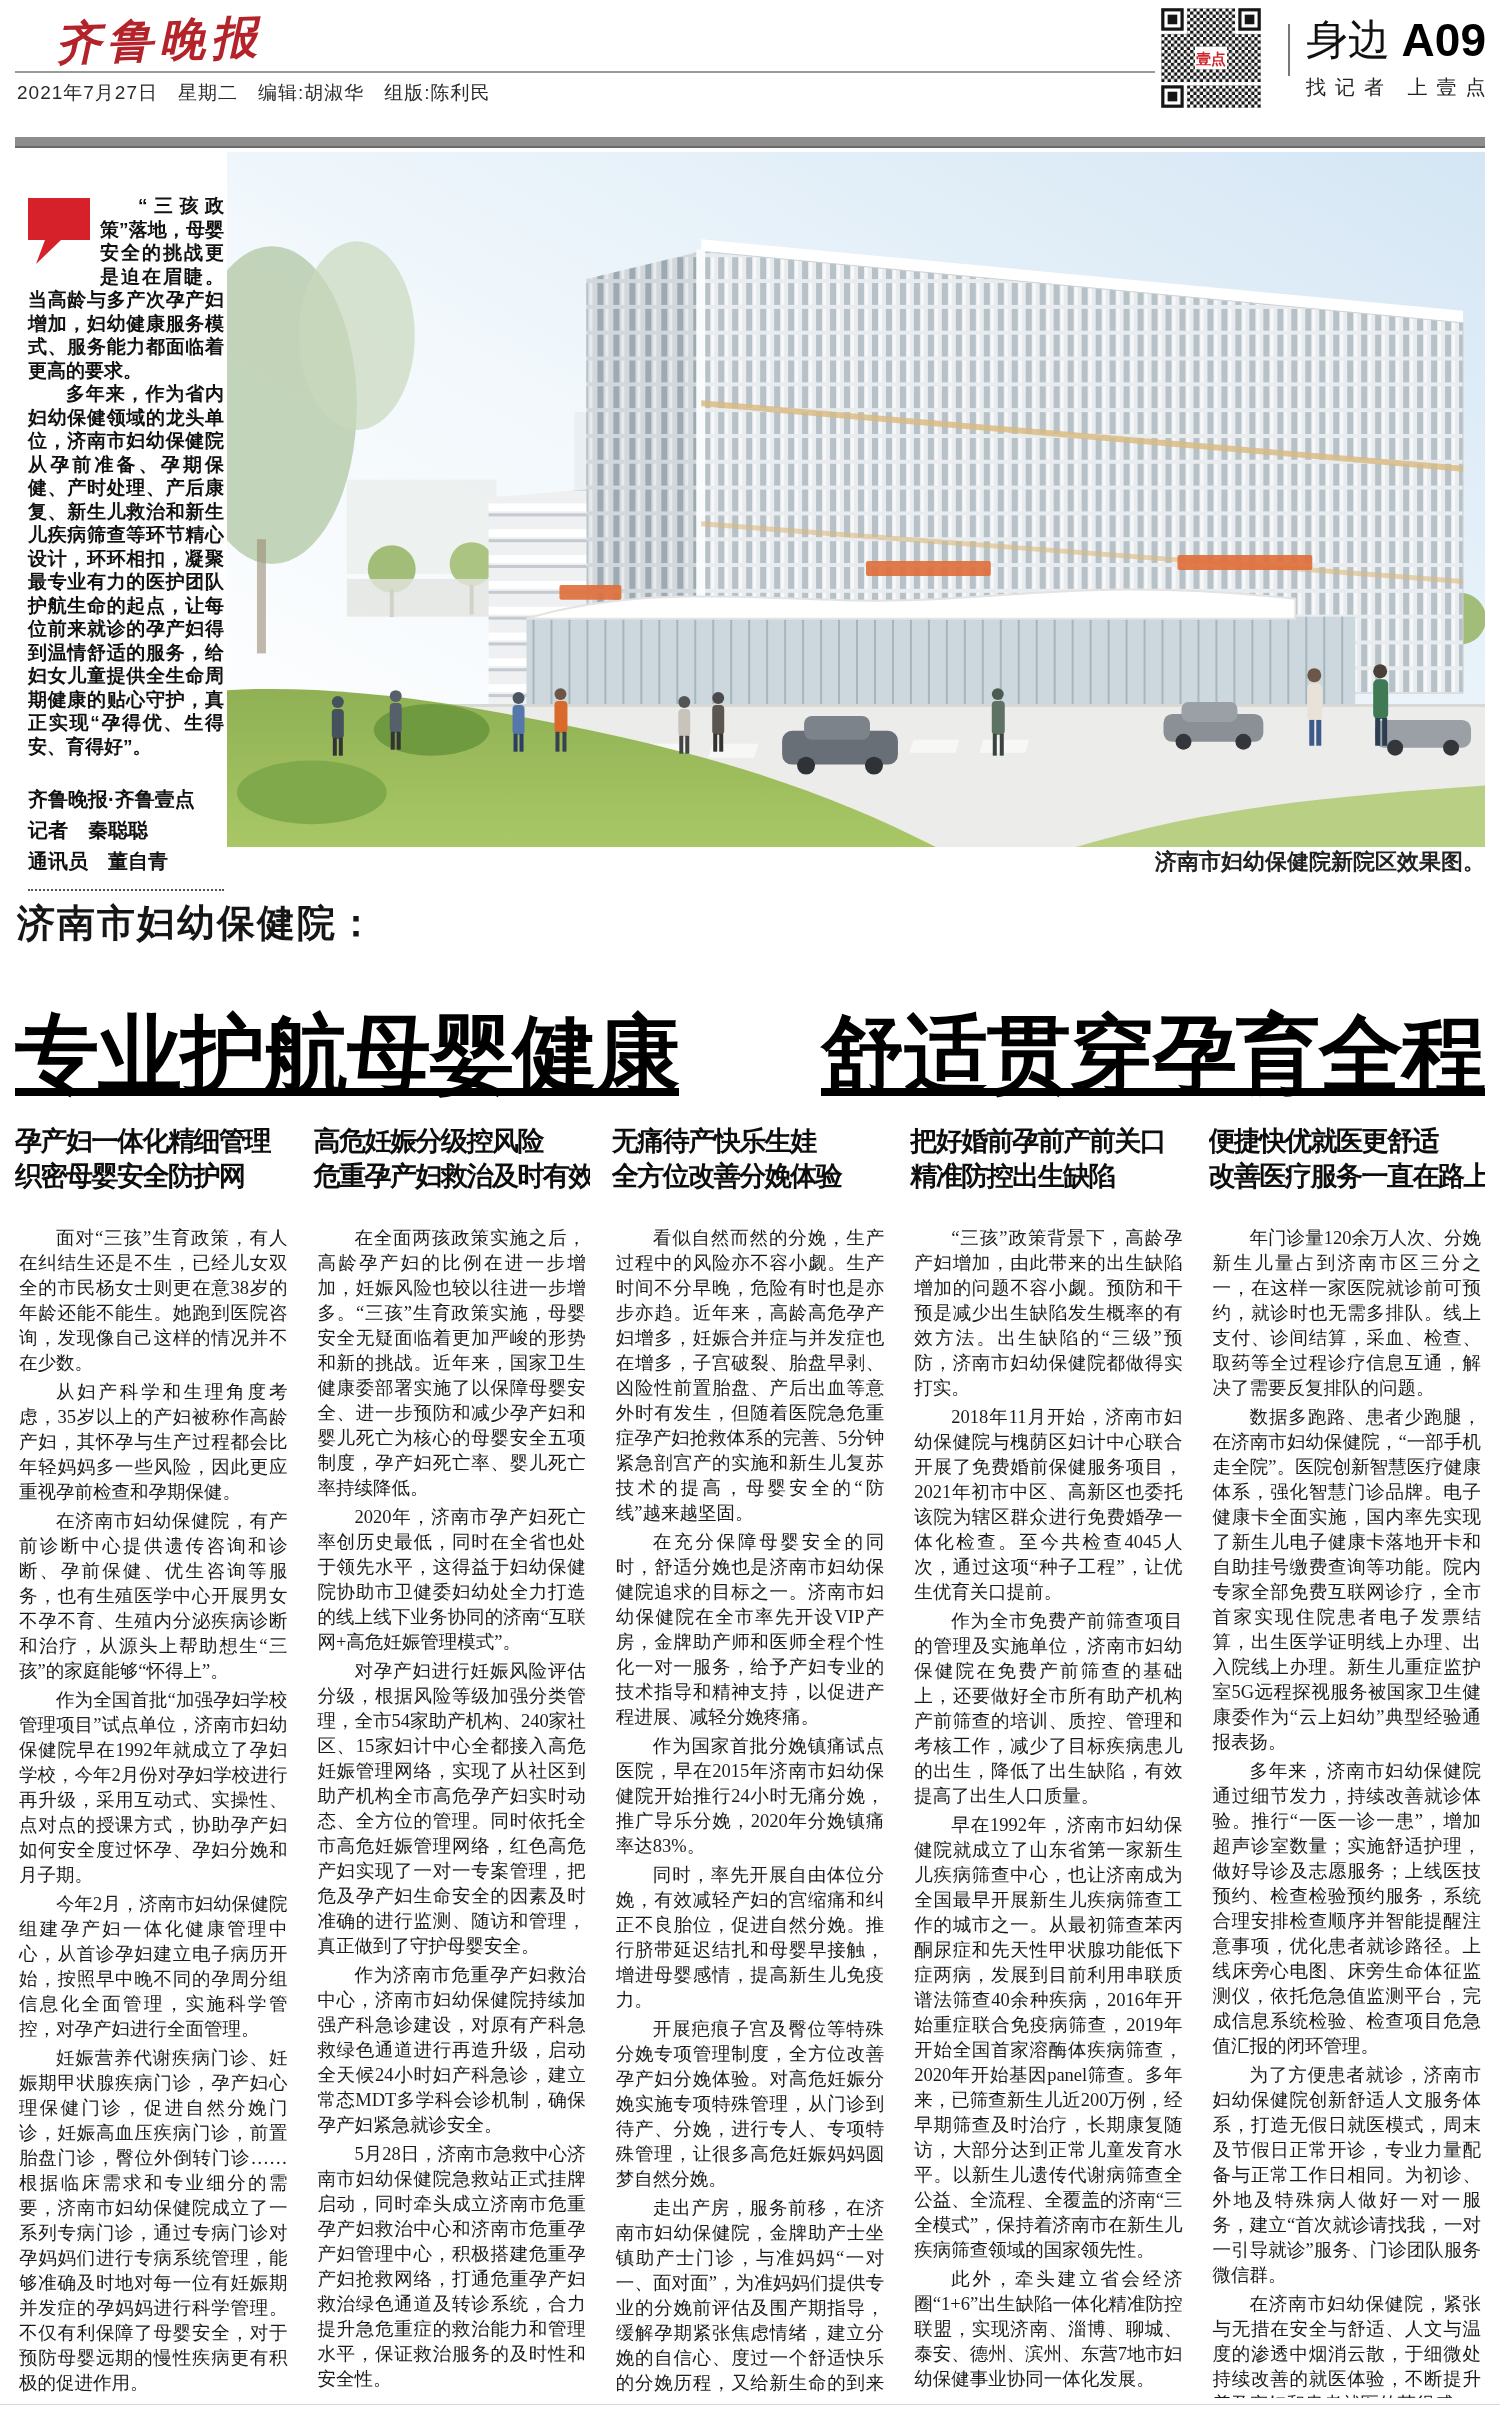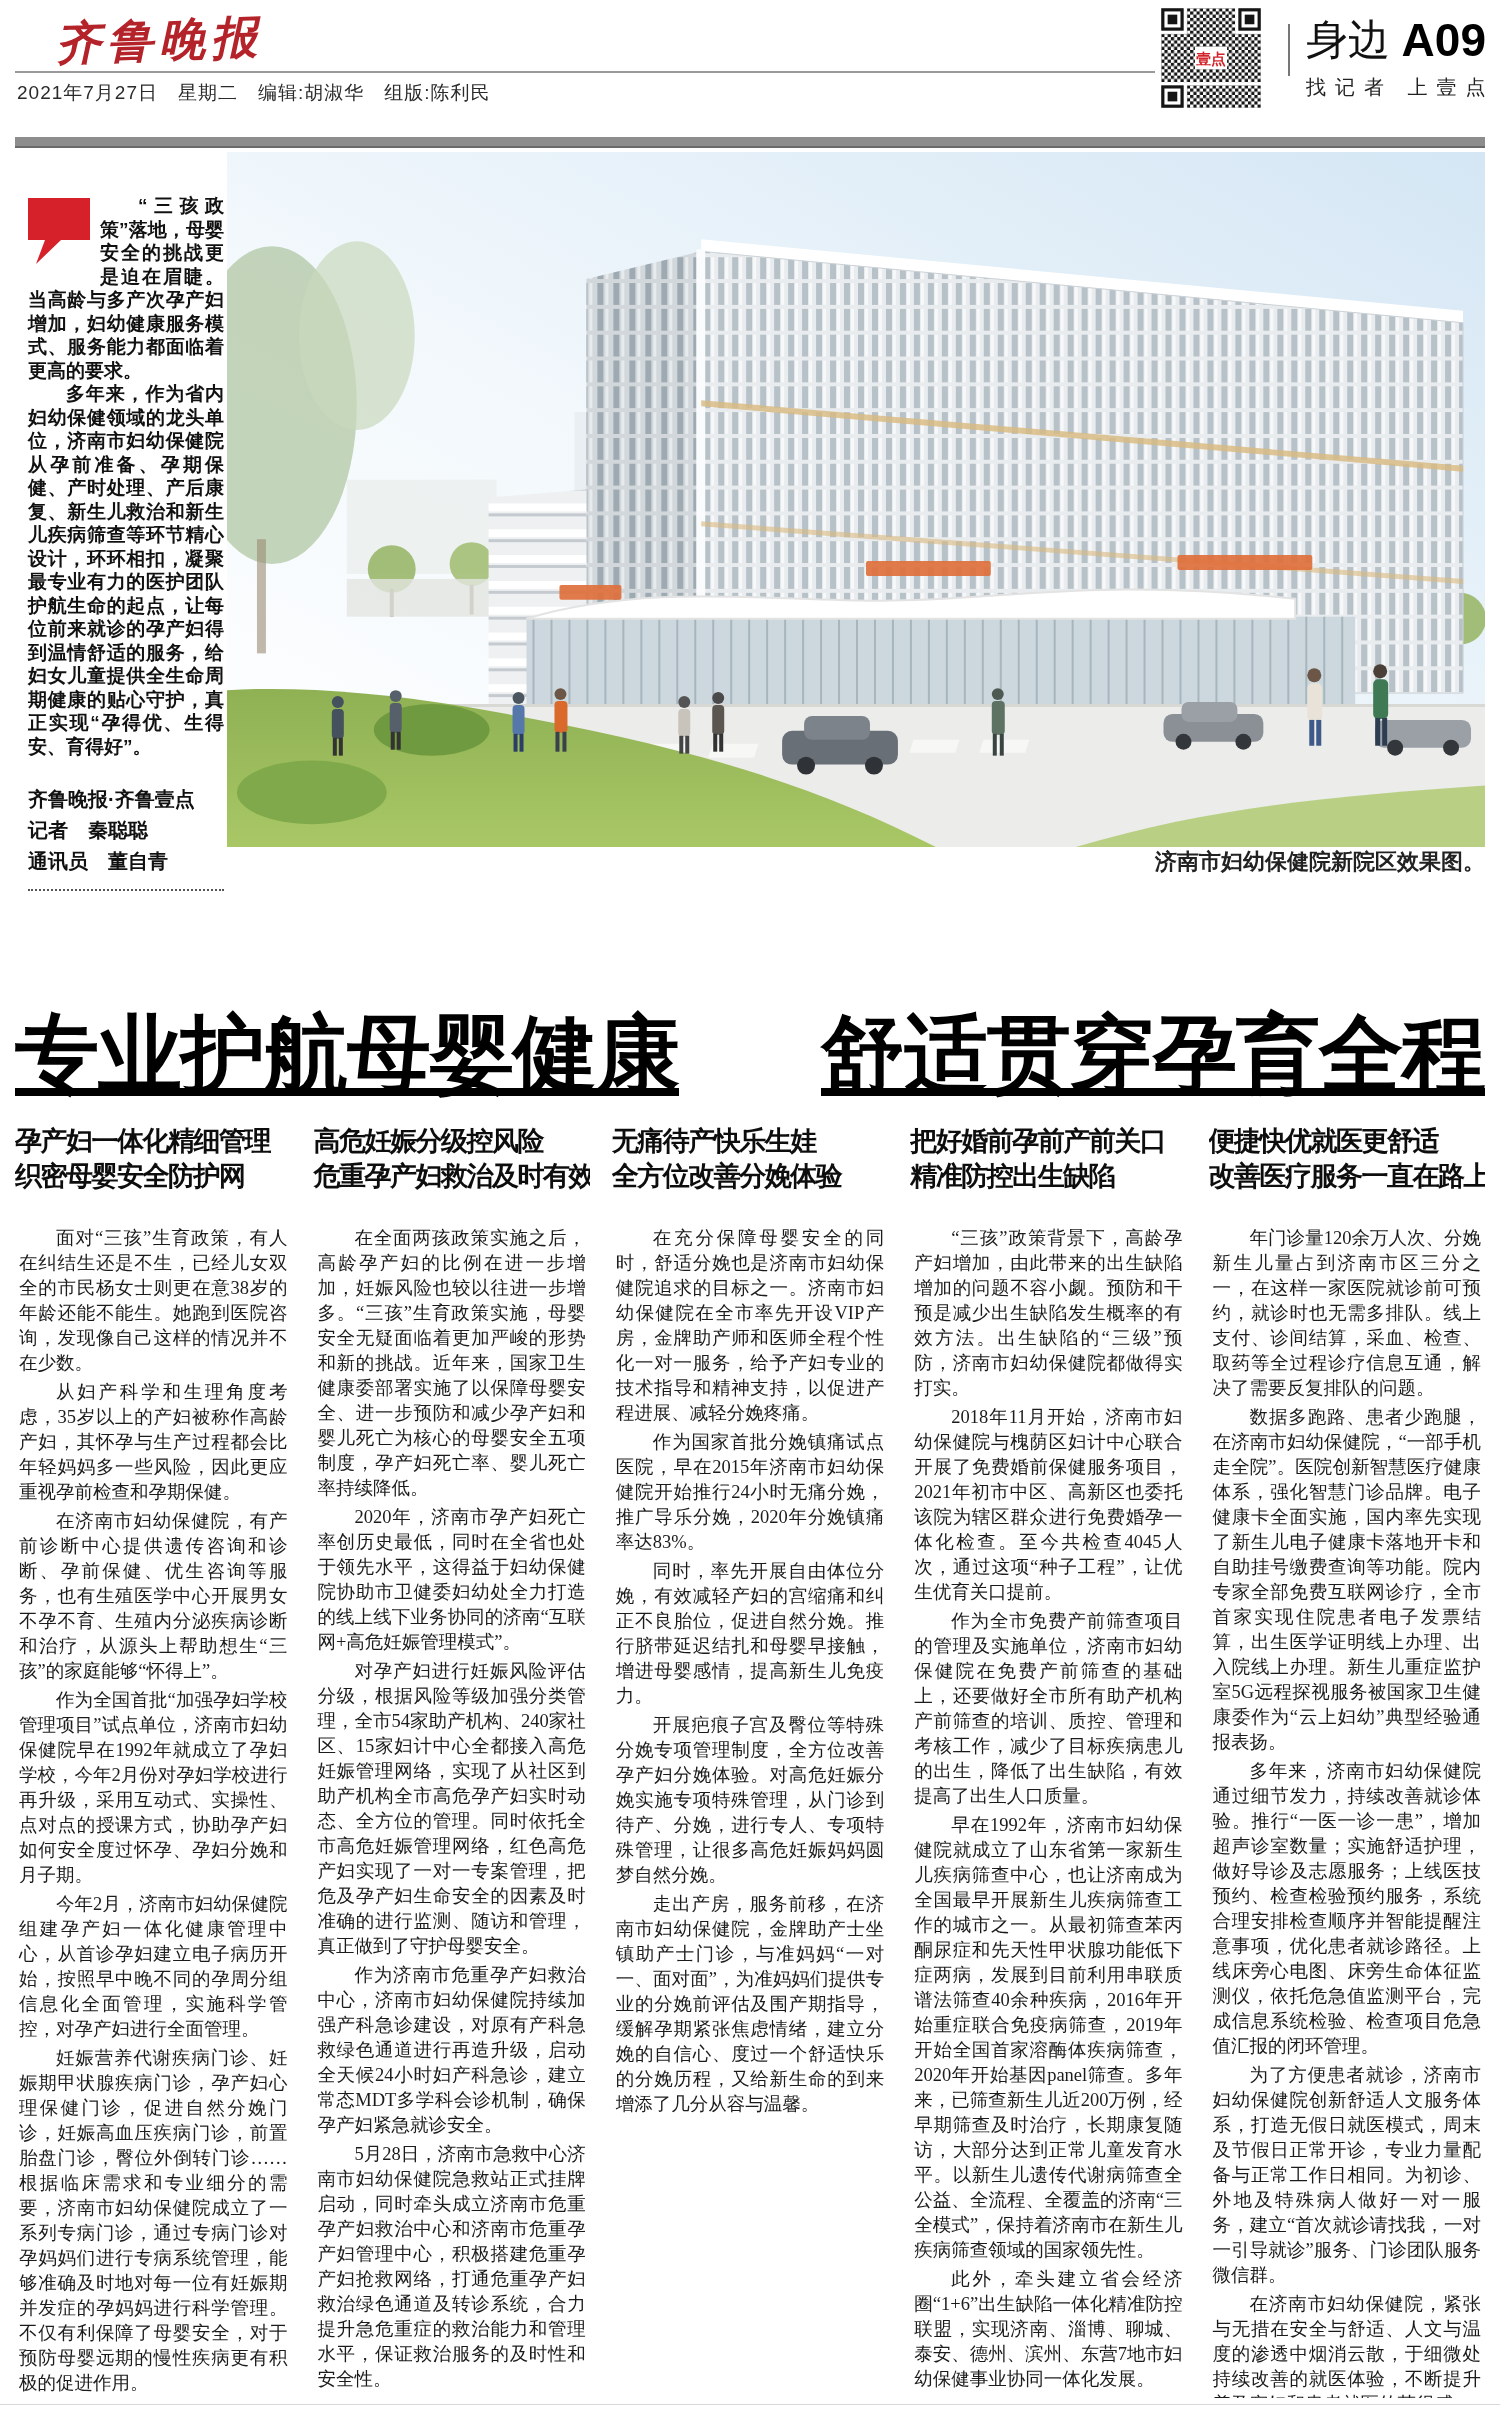--- a/index.html
+++ b/index.html
@@ -274,20 +274,21 @@
               <rect y="15" width="15" height="40" rx="5" fill="#3f7a55"></rect>
               <rect x="2" y="54" width="5" height="28" fill="#2e3e52"></rect>
               <rect x="9" y="54" width="5" height="28" fill="#2e3e52"></rect>
             </g>
         </g>
       </svg>
       <figcaption>济南市妇幼保健院新院区效果图。</figcaption>
     </figure>
   </section>
 
+  <div class="kicker">济南市妇幼保健院：</div>
   <h1 class="main-title">
     <span>专业护航母婴健康</span>
     <span>舒适贯穿孕育全程</span>
   </h1>
 
   <main class="cols">
 
     <article class="col">
       <h2>
         <span>孕产妇一体化精细管理</span><br>
@@ -311,20 +312,21 @@
       <p>对孕产妇进行妊娠风险评估分级，根据风险等级加强分类管理，全市54家助产机构、240家社区、15家妇计中心全都接入高危妊娠管理网络，实现了从社区到助产机构全市高危孕产妇实时动态、全方位的管理。同时依托全市高危妊娠管理网络，红色高危产妇实现了一对一专案管理，把危及孕产妇生命安全的因素及时准确的进行监测、随访和管理，真正做到了守护母婴安全。</p>
       <p>作为济南市危重孕产妇救治中心，济南市妇幼保健院持续加强产科急诊建设，对原有产科急救绿色通道进行再造升级，启动全天候24小时妇产科急诊，建立常态MDT多学科会诊机制，确保孕产妇紧急就诊安全。</p>
       <p>5月28日，济南市急救中心济南市妇幼保健院急救站正式挂牌启动，同时牵头成立济南市危重孕产妇救治中心和济南市危重孕产妇管理中心，积极搭建危重孕产妇抢救网络，打通危重孕产妇救治绿色通道及转诊系统，合力提升急危重症的救治能力和管理水平，保证救治服务的及时性和安全性。</p>
     </article>
 
     <article class="col">
       <h2>
         <span>无痛待产快乐生娃</span><br>
         <span>全方位改善分娩体验</span>
       </h2>
+      <p>看似自然而然的分娩，生产过程中的风险亦不容小觑。生产时间不分早晚，危险有时也是亦步亦趋。近年来，高龄高危孕产妇增多，妊娠合并症与并发症也在增多，子宫破裂、胎盘早剥、凶险性前置胎盘、产后出血等意外时有发生，但随着医院急危重症孕产妇抢救体系的完善、5分钟紧急剖宫产的实施和新生儿复苏技术的提高，母婴安全的“防线”越来越坚固。</p>
       <p>在充分保障母婴安全的同时，舒适分娩也是济南市妇幼保健院追求的目标之一。济南市妇幼保健院在全市率先开设VIP产房，金牌助产师和医师全程个性化一对一服务，给予产妇专业的技术指导和精神支持，以促进产程进展、减轻分娩疼痛。</p>
       <p>作为国家首批分娩镇痛试点医院，早在2015年济南市妇幼保健院开始推行24小时无痛分娩，推广导乐分娩，2020年分娩镇痛率达83%。</p>
       <p>同时，率先开展自由体位分娩，有效减轻产妇的宫缩痛和纠正不良胎位，促进自然分娩。推行脐带延迟结扎和母婴早接触，增进母婴感情，提高新生儿免疫力。</p>
       <p>开展疤痕子宫及臀位等特殊分娩专项管理制度，全方位改善孕产妇分娩体验。对高危妊娠分娩实施专项特殊管理，从门诊到待产、分娩，进行专人、专项特殊管理，让很多高危妊娠妈妈圆梦自然分娩。</p>
       <p>走出产房，服务前移，在济南市妇幼保健院，金牌助产士坐镇助产士门诊，与准妈妈“一对一、面对面”，为准妈妈们提供专业的分娩前评估及围产期指导，缓解孕期紧张焦虑情绪，建立分娩的自信心、度过一个舒适快乐的分娩历程，又给新生命的到来增添了几分从容与温馨。</p>
     </article>
 
     <article class="col">
       <h2>
         <span>把好婚前孕前产前关口</span><br>

